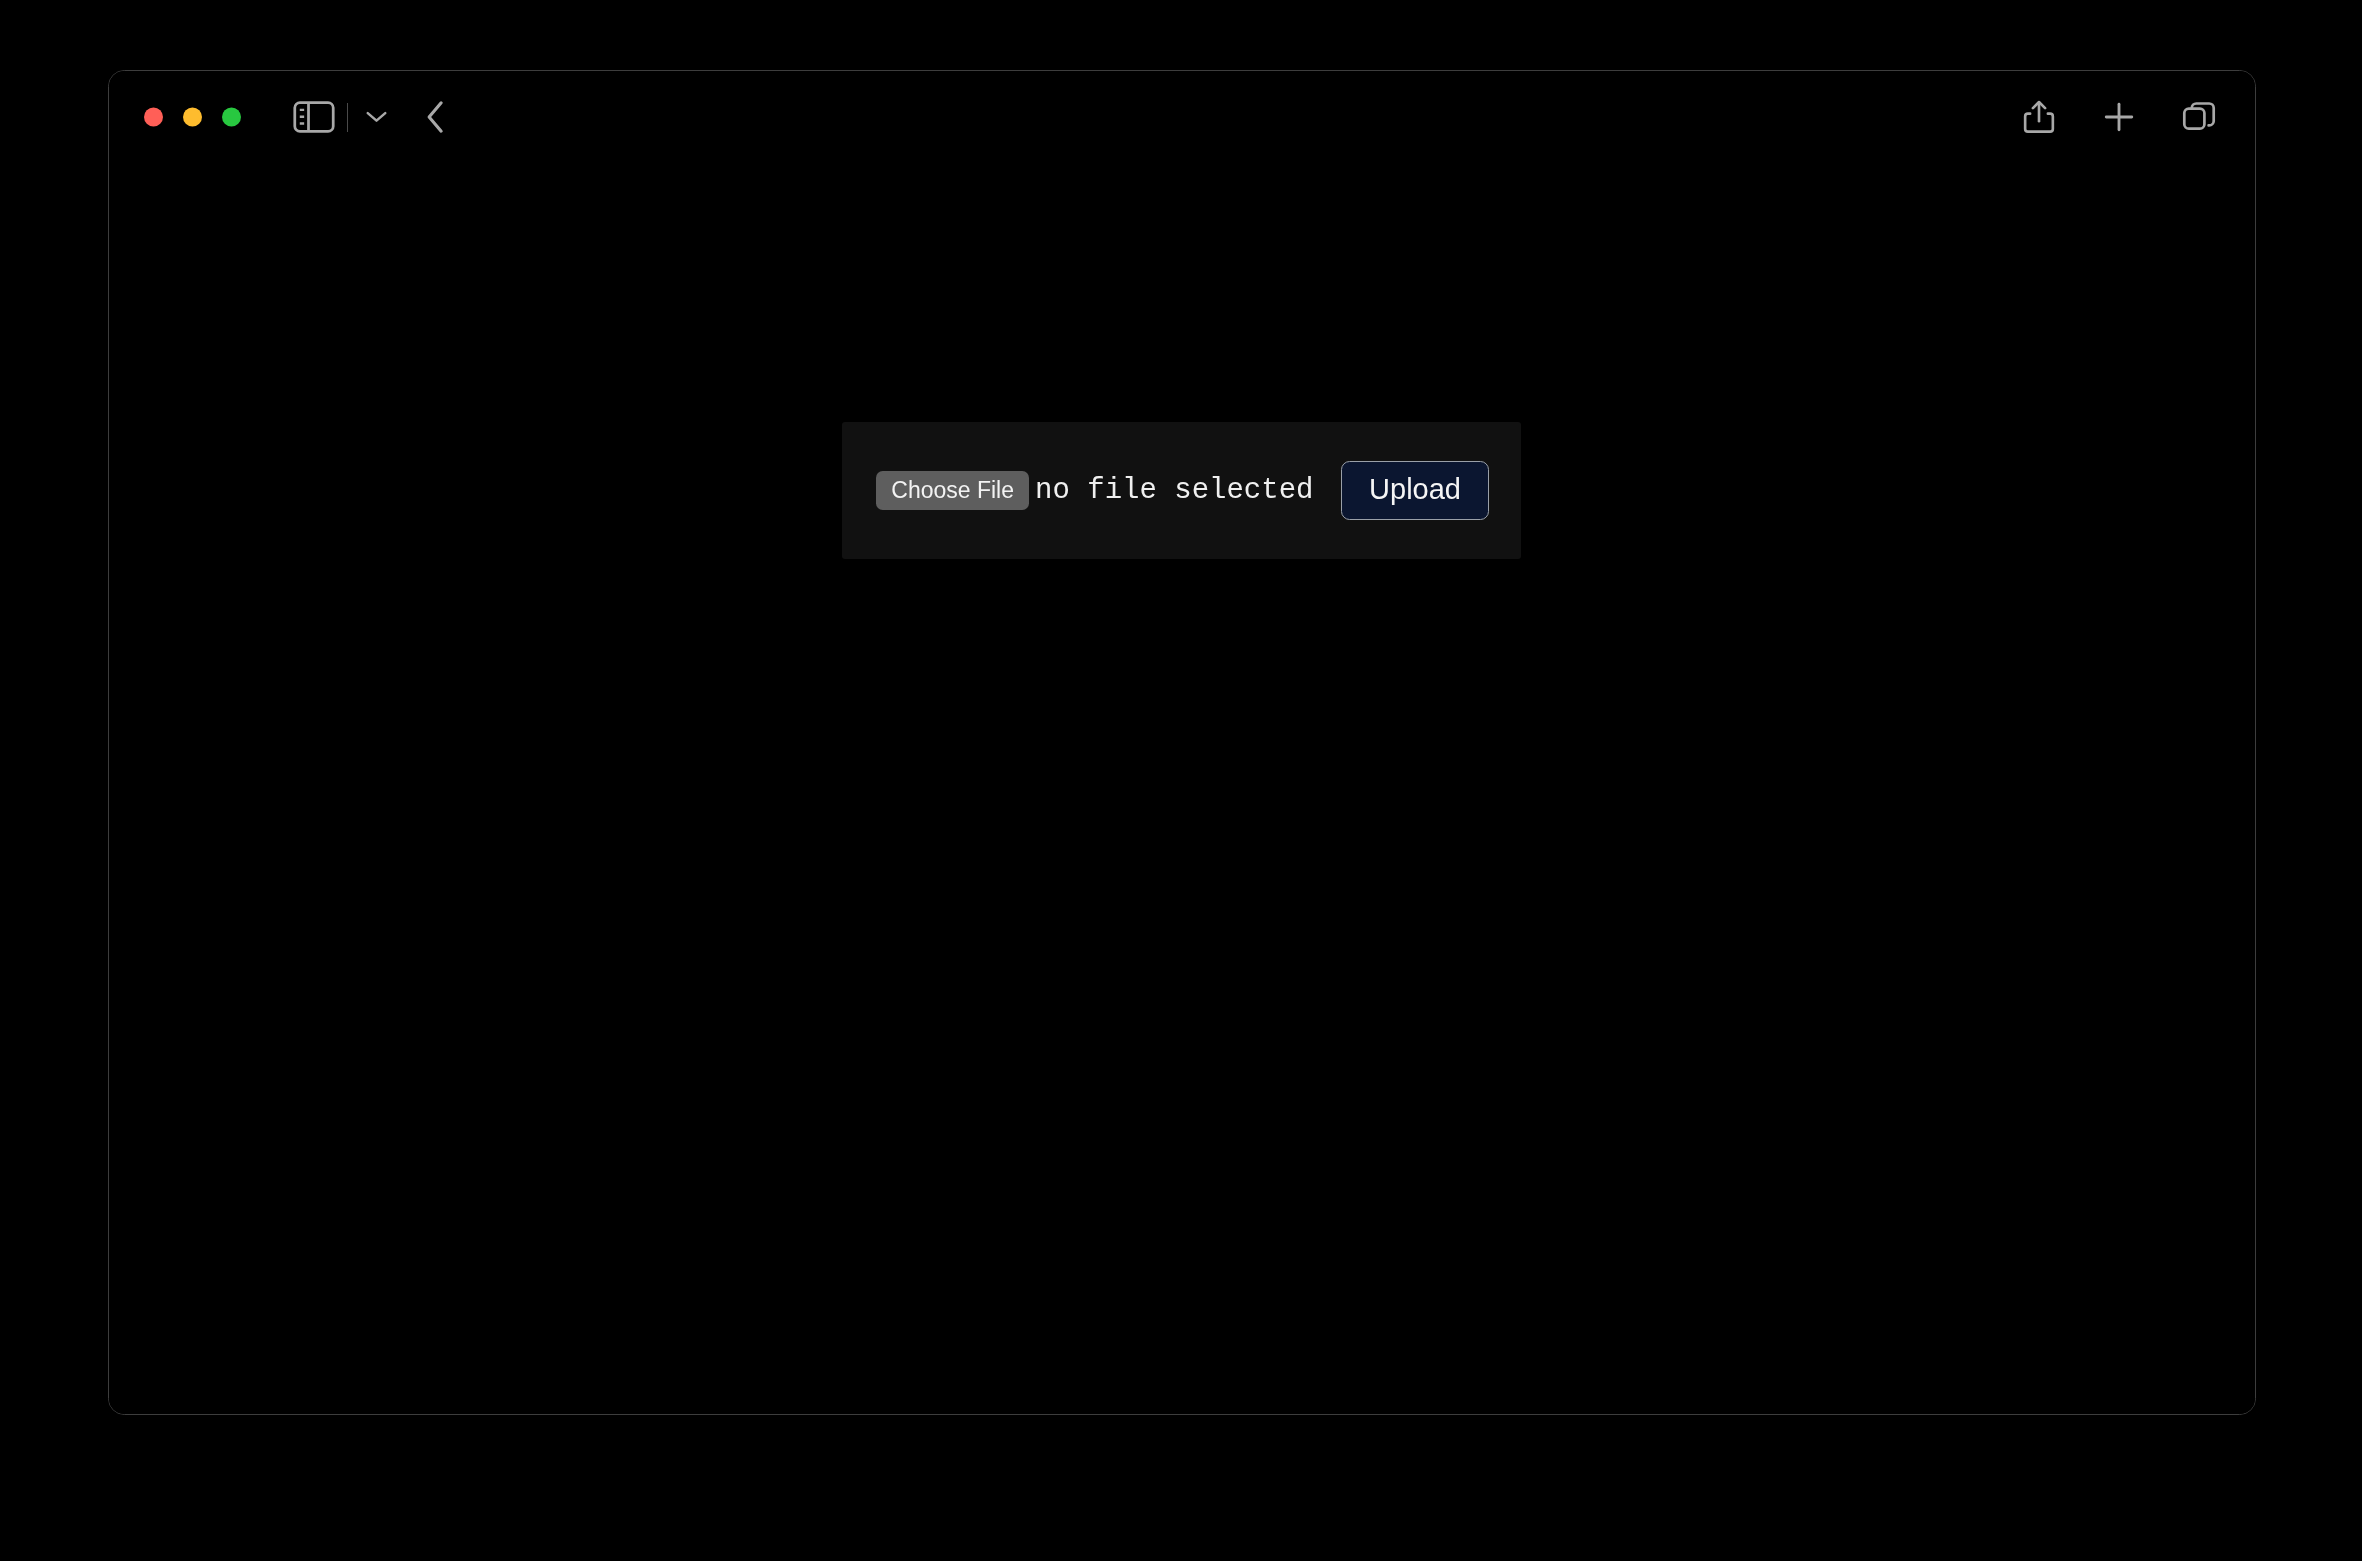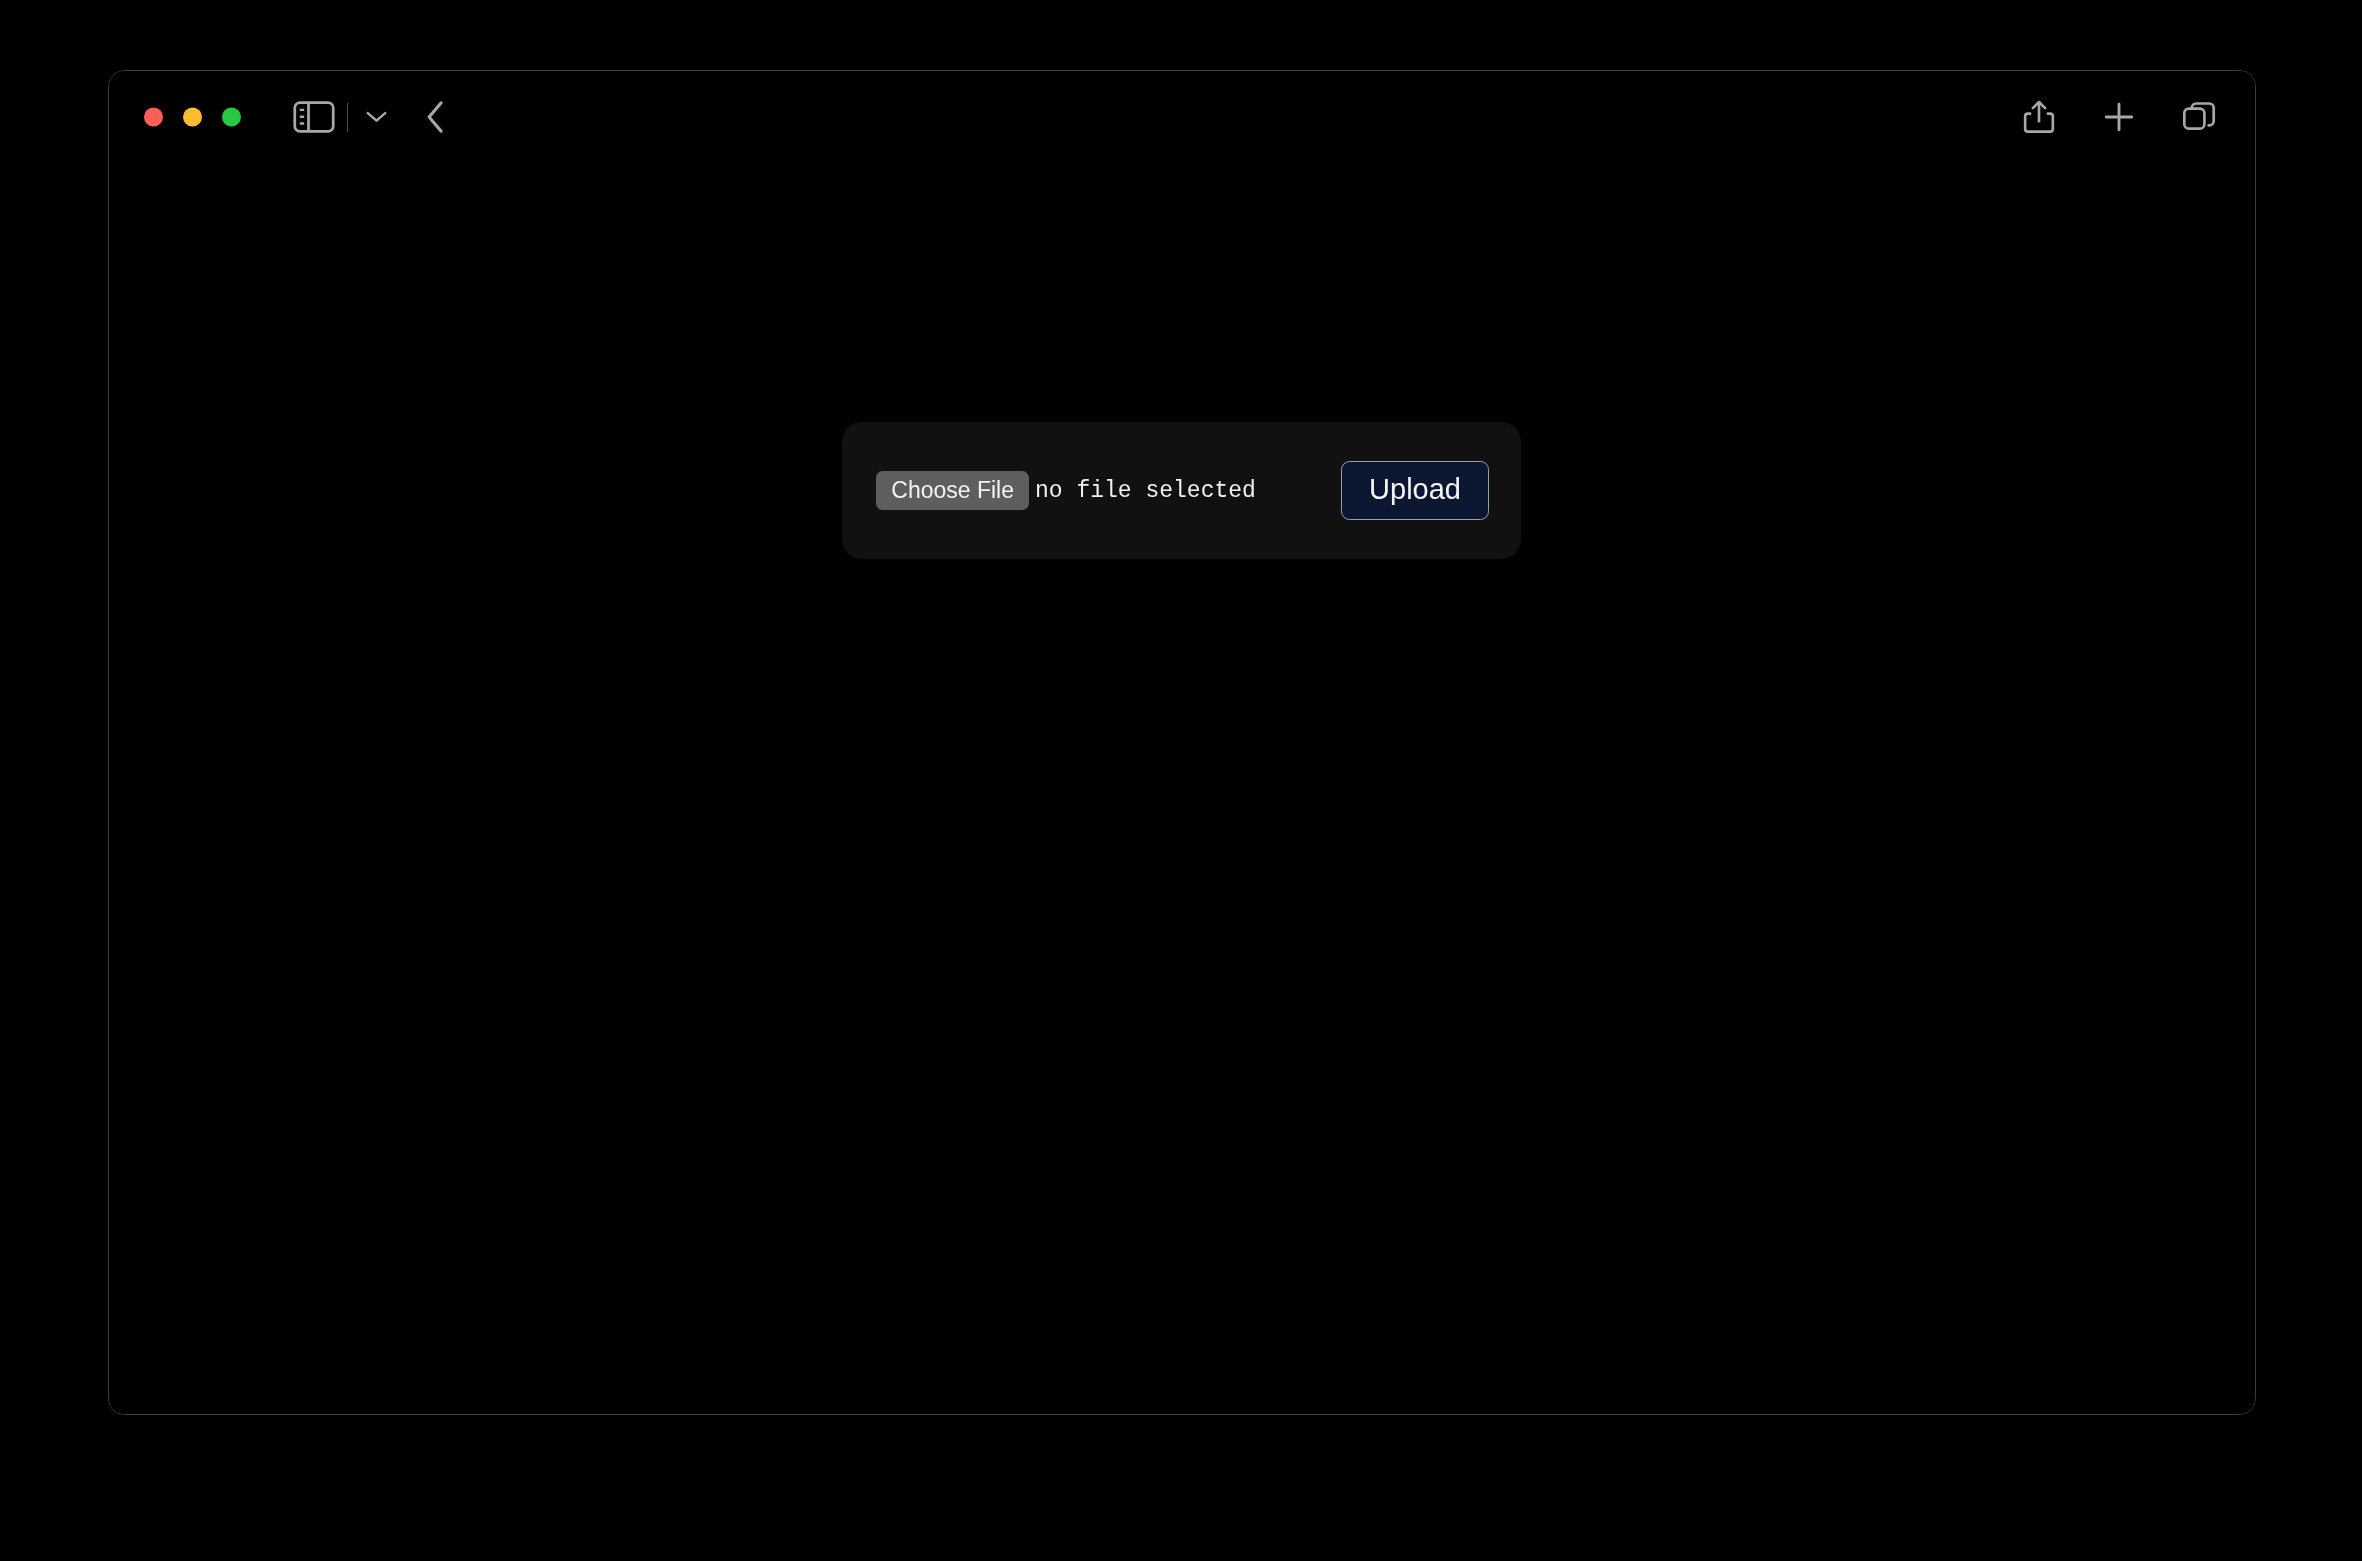--- a/index.html
+++ b/index.html
@@ -170,21 +170,21 @@
     background: #000000;
   }
 
   #upload-card {
     position: absolute;
     left: 733px;
     top: 259px;
     width: 679px;
     height: 137px;
     background: #111111;
-    border-radius: 20px;
+    border-radius: 3px;
     display: flex;
     align-items: center;
     padding-left: 34px;
     padding-right: 32px;
   }
 
   #file-input-row {
     display: flex;
     align-items: center;
     flex: 1;
@@ -196,21 +196,21 @@
     border-radius: 6.7px;
     font-family: "Liberation Sans", sans-serif;
     font-size: 23px;
     padding: 7.6px 15.3px 8.6px 15.3px;
     line-height: 1;
     white-space: nowrap;
   }
   #file-name-text {
     color: #f0f0f0;
     font-family: "Liberation Mono", monospace;
-    font-size: 23px;
+    font-size: 29px;
     margin-left: 5.7px;
     white-space: nowrap;
   }
 
   #upload-button {
     background: #0b1630;
     color: #f5f5f5;
     border: 1.5px solid #9aa0a8;
     border-radius: 8.6px;
     font-family: Liberation Sans, sans-serif;

